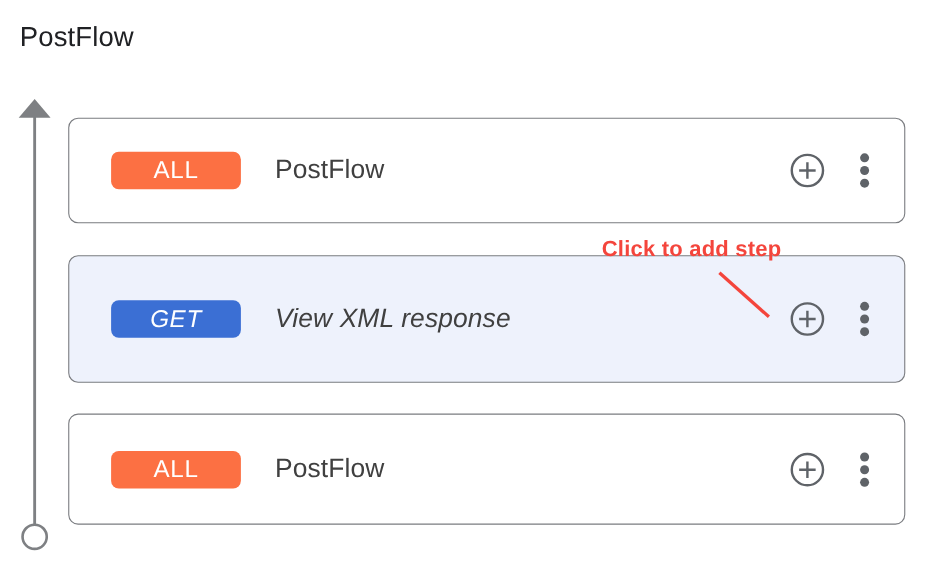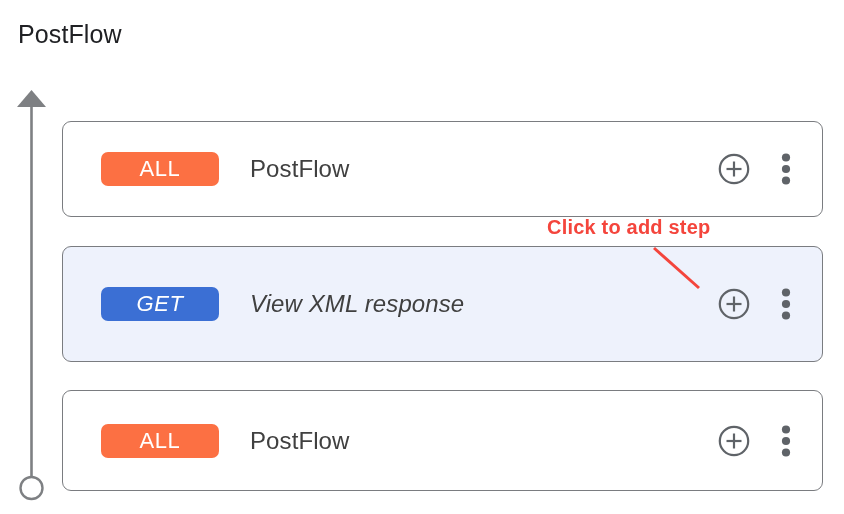--- a/index.html
+++ b/index.html
@@ -37,21 +37,21 @@
     height: 420px;
   }
   #flow-timeline svg {
     display: block;
   }
 
   
   #step-list {
     position: absolute;
     left: 62px;
-    top: 121px;
+    top: 107px;
     width: 761px;
   }
 
   .step-card {
     position: relative;
     box-sizing: border-box;
     width: 761px;
     border: 1.6px solid #7a7c80;
     border-radius: 9px;
     background: #ffffff;

